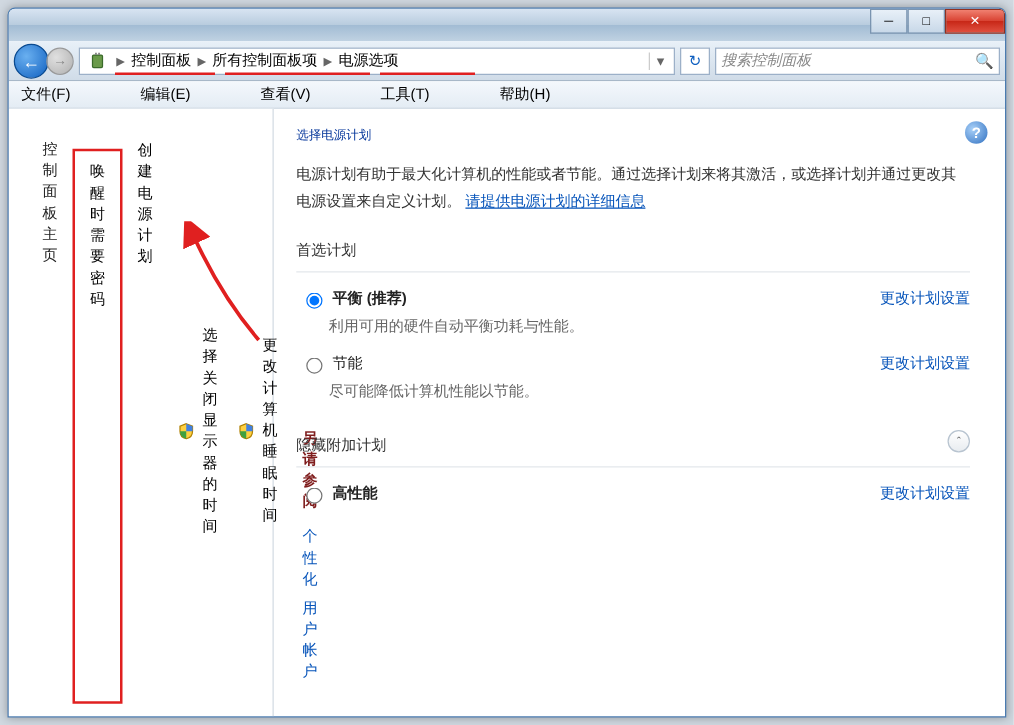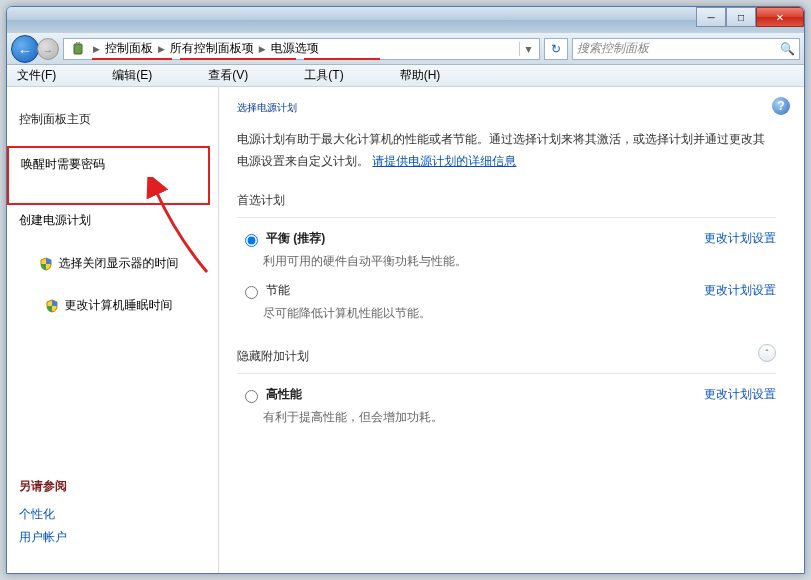--- a/index.html
+++ b/index.html
@@ -17,21 +17,21 @@
 .addr-icon { width: 16px; height: 16px; margin: 0 4px; display: inline-flex; align-items: center; justify-content: center; }
 .crumb { padding: 0 2px; cursor: default; }
 .crumb-sep { color: #666; padding: 0 3px; font-size: 9px; }
 .addr-drop { width: 18px; text-align: center; color: #666; border-left: 1px solid #ccc; margin-left: auto; }
 .refresh-btn { width: 24px; height: 22px; background: #fff; border: 1px solid #9cb0c8; display: flex; align-items: center; justify-content: center; color: #1060c0; }
 .search-field { width: 228px; height: 22px; background: #fff; border: 1px solid #9cb0c8; display: flex; align-items: center; padding: 0 4px; color: #888; font-style: italic; }
 .search-field .mag { margin-left: auto; color: #4080d0; font-style: normal; }
 .menubar { height: 22px; background: linear-gradient(to bottom, #f4f8fc, #e4ecf4); border-bottom: 1px solid #c8d4e0; display: flex; align-items: center; padding: 0 4px; font-size: 12px; gap: 44px; }
 .menu-item { padding: 2px 6px; cursor: default; }
 .content { display: flex; height: calc(100% - 80px); }
-.sidebar { width: 212px; background: #fff; border-right: 1px solid #d4dce4; padding: 20px 8px 8px 0; display: flex; flex-direction: column; }
+.sidebar { width: 212px; background: #fff; border-right: 1px solid #d4dce4; padding: 20px 8px 8px 15px; display: flex; flex-direction: row; }
 .side-link { color: #0654ba; padding: 4px 12px; cursor: pointer; margin-bottom: 2px; }
 .side-link.home { color: #222; }
 .side-item { padding: 5px 12px; cursor: default; }
 .side-item.boxed { border: 2px solid #e02020; padding: 8px 12px 30px 12px; margin: 12px 0 2px 0; }
 .side-iconrow { display: flex; align-items: center; padding: 4px 8px; margin-top: 17px; justify-content: center; }
 .side-iconrow .shield { width: 14px; height: 14px; margin-right: 6px; display: inline-block; }
 .side-footer { margin-top: auto; padding: 0 12px 16px 12px; }
 .side-footer-h { color: #7f1d1d; margin-bottom: 8px; font-weight: bold; }
 .side-footer a { color: #0654ba; display: block; padding: 3px 0; text-decoration: none; }
 .main { flex: 1; padding: 14px 28px 16px 18px; position: relative; overflow: auto; }
@@ -158,21 +158,20 @@
       <div class="section-h">
         <span>隐藏附加计划</span>
         <span class="expand-btn">ˆ</span>
       </div>
       <div class="plan-group">
         <div class="plan-row">
           <input type="radio" class="plan-radio" style="">
           <span class="plan-label" style="font-weight:bold">高性能</span>
           <span class="plan-change">更改计划设置</span>
         </div>
-        <div class="plan-sub">有利于提高性能，但会增加功耗。</div>
       </div>
     </div>
   </div>
 
   <div class="annot-underline" style="top:51px; left:85px; width:80px;"></div>
   <div class="annot-underline" style="top:51px; left:173px; width:116px;"></div>
   <div class="annot-underline" style="top:51px; left:297px; width:76px;"></div>
 
   <svg class="annot-arrow" style="top:170px; left:130px; width:80px; height:100px;">
     <defs>

